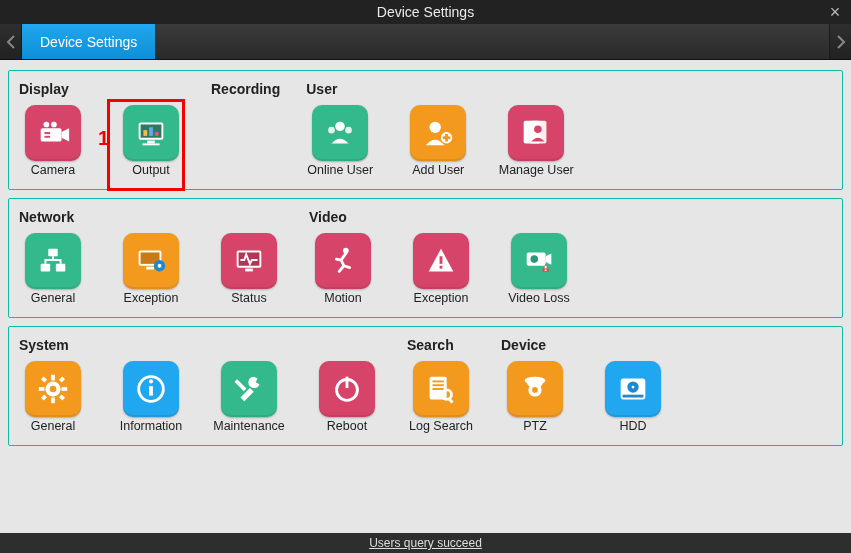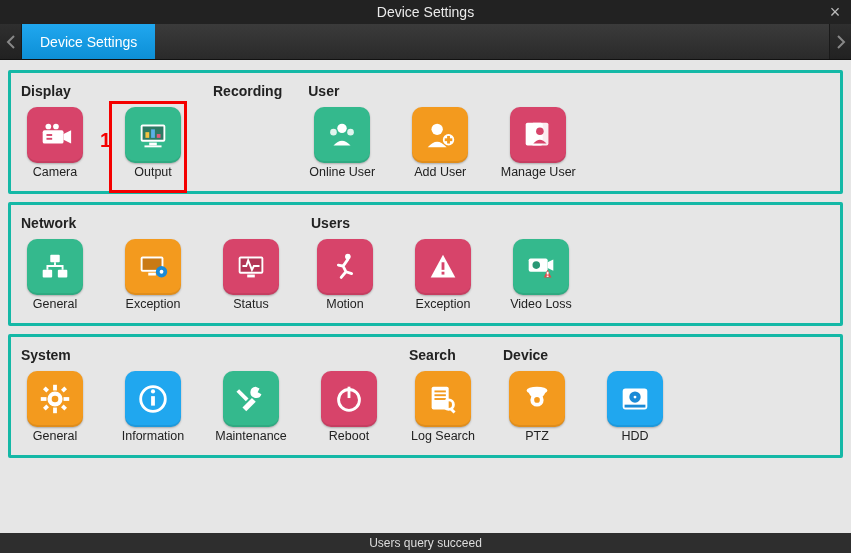--- a/index.html
+++ b/index.html
@@ -6,30 +6,30 @@
   body { background: #000; width: 851px; height: 553px; overflow: hidden; }
   .window { width: 851px; height: 553px; background: #4c1d95; display: flex; flex-direction: column; }
   .titlebar { height: 24px; background: #222; color: #eaeaea; display: flex; align-items: center; justify-content: center; position: relative; font-size: 14px; }
   .close-btn { position: absolute; right: 4px; top: 0; width: 24px; height: 24px; color: #bbb; font-size: 18px; line-height: 24px; text-align: center; cursor: pointer; }
   .tabbar { height: 36px; background: linear-gradient(#3b3b3b,#2a2a2a); display: flex; align-items: stretch; border-bottom: 1px solid #111; }
   .nav-arrow { width: 22px; display: flex; align-items: center; justify-content: center; color: #888; background: rgba(0,0,0,0.2); border-right:1px solid #1a1a1a; cursor: pointer;}
   .nav-arrow.right { margin-left:auto; border-left:1px solid #1a1a1a; border-right:none;}
   .tab { padding: 0 18px; display:flex; align-items:center; color:#fff; font-size:14px; cursor:pointer;}
   .tab.active { background: linear-gradient(#20a7ef,#0d8fd6); }
   .content { flex:1; overflow:auto; padding:10px 8px 6px 8px; background:#e6e6e6;}
-  .section { background:#e6e6e6; border:3px solid #14b8a6; border-radius:2px; margin-bottom:8px; padding:8px 10px 12px 10px;}
+  .section { background:#e6e6e6; border:1px solid #14b8a6; border-radius:2px; margin-bottom:8px; padding:8px 10px 12px 10px;}
   .row { display:flex; align-items:flex-start; gap:26px; position:relative; flex-wrap:nowrap;}
   .group { display:flex; flex-direction:column; }
   .group-title { font-weight:700; font-size:14px; color:#222; margin:2px 0 8px 0;}
   .icons-row { display:flex; gap:30px; }
   .item { display:flex; flex-direction:column; align-items:center; width:68px; cursor:pointer; position:relative;}
   .tile { width:56px; height:56px; border-radius:10px; display:flex; align-items:center; justify-content:center; box-shadow: inset 0 -2px 0 rgba(0,0,0,0.08), 0 1px 2px rgba(0,0,0,0.25);}
   .tile svg { width:36px; height:36px; }
   .label { margin-top:2px; font-size:12.5px; color:#222; text-align:center; white-space:nowrap;}
-  .statusbar { height:20px; background:#2e2e2e; color:#ddd; font-size:12px; display:flex; align-items:center; justify-content:center;}
+  .statusbar { height:20px; background:#2e2e2e; color:#ddd; font-size:12px; display:flex; align-items:center; justify-content:center;text-decoration:underline;}
   .highlight-box { position:absolute; border:3px solid #f40000; width:78px; height:92px; top:-6px; left:-10px; pointer-events:none;}
   .highlight-num { position:absolute; color:#f40000; font-size:20px; font-weight:600; left:-19px; top:22px;}
   
   .c-pink  { background:#d7446a; }
   .c-green { background:#34b98d; }
   .c-orange{ background:#f39a1e; }
   .c-blue  { background:#20a7ef; }
 </style>
 </head>
 <body>
@@ -292,21 +292,21 @@
                 <div class="tile c-pink">
                   <svg viewBox="0 0 38 38">
                     <use href="#i-statusmonitor"></use>
                   </svg>
                 </div>
                 <div class="label">Status</div>
               </div>
             </div>
         </div>
         <div class="group">
-          <div class="group-title">Users</div>
+          <div class="group-title">Video</div>
           <div class="icons-row">
               <div class="item">
                 <div class="tile c-pink">
                   <svg viewBox="0 0 38 38">
                     <use href="#i-run"></use>
                   </svg>
                 </div>
                 <div class="label">Motion</div>
               </div>
               <div class="item">

